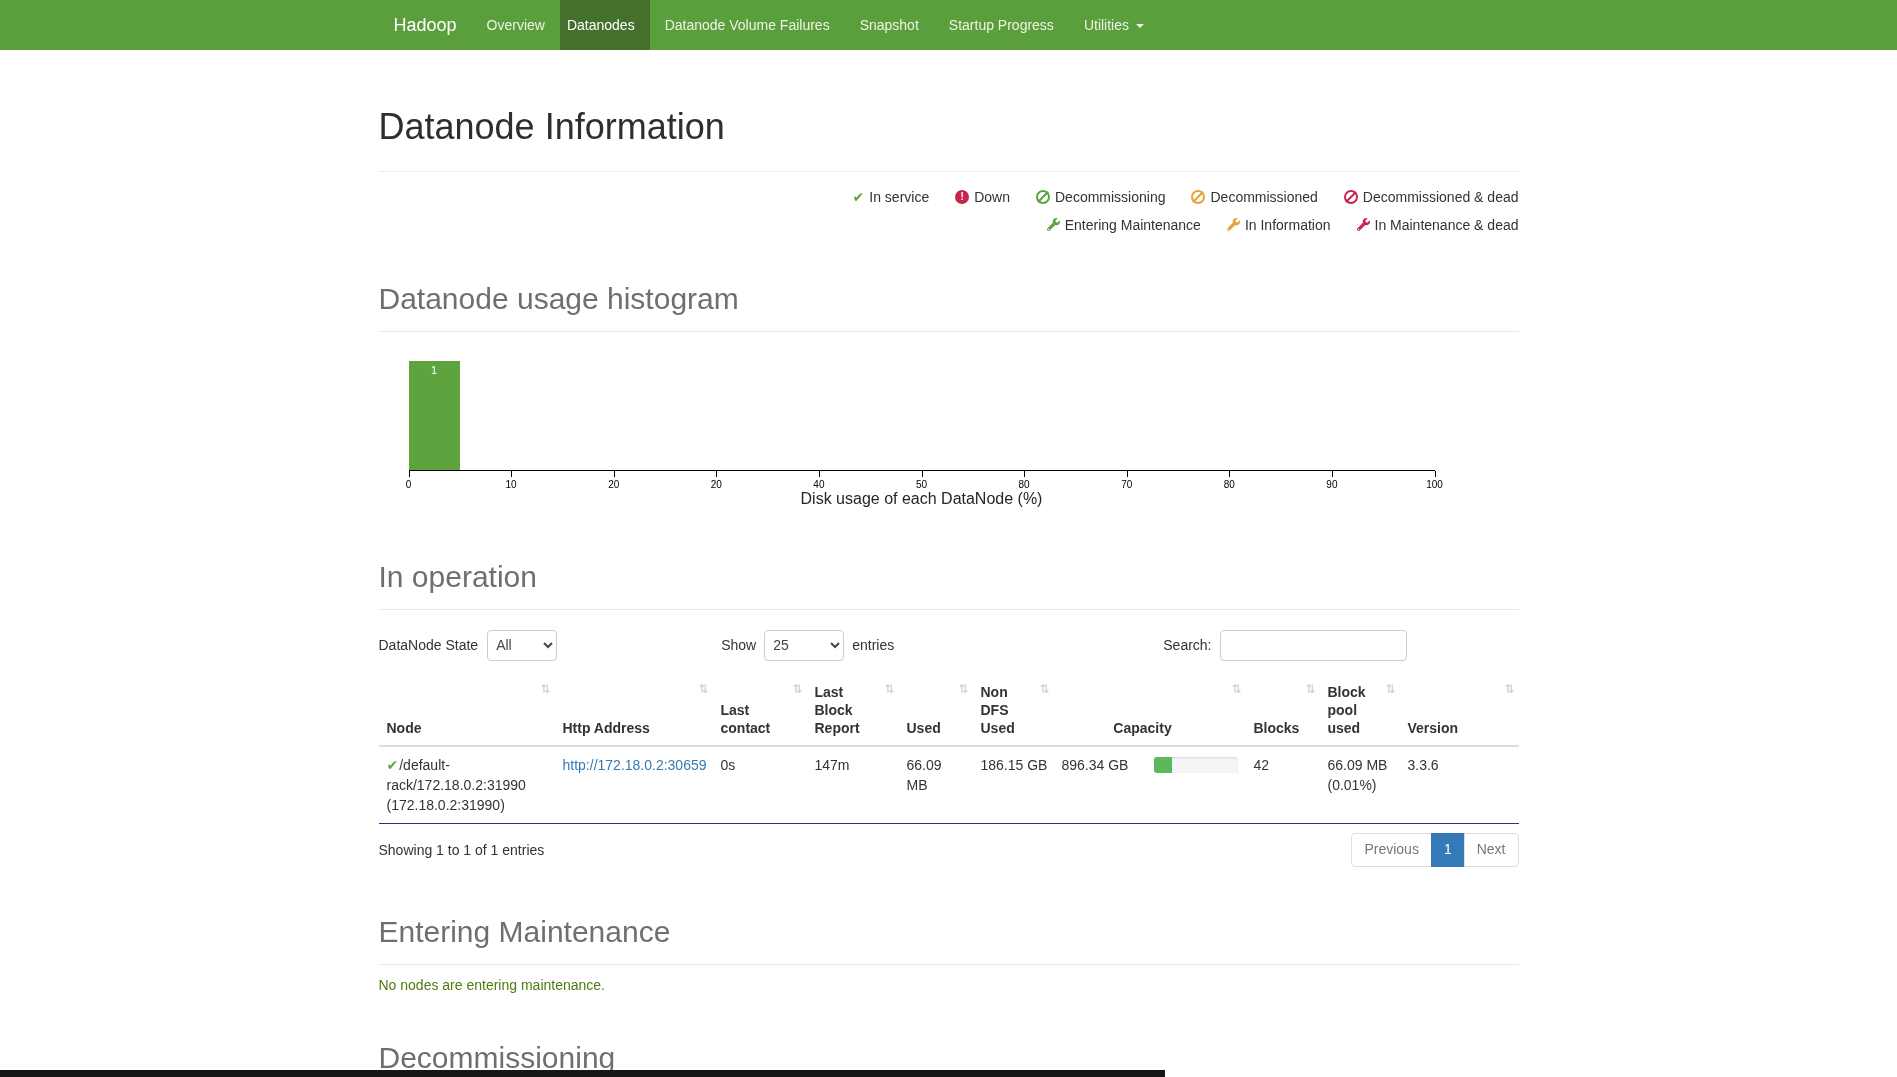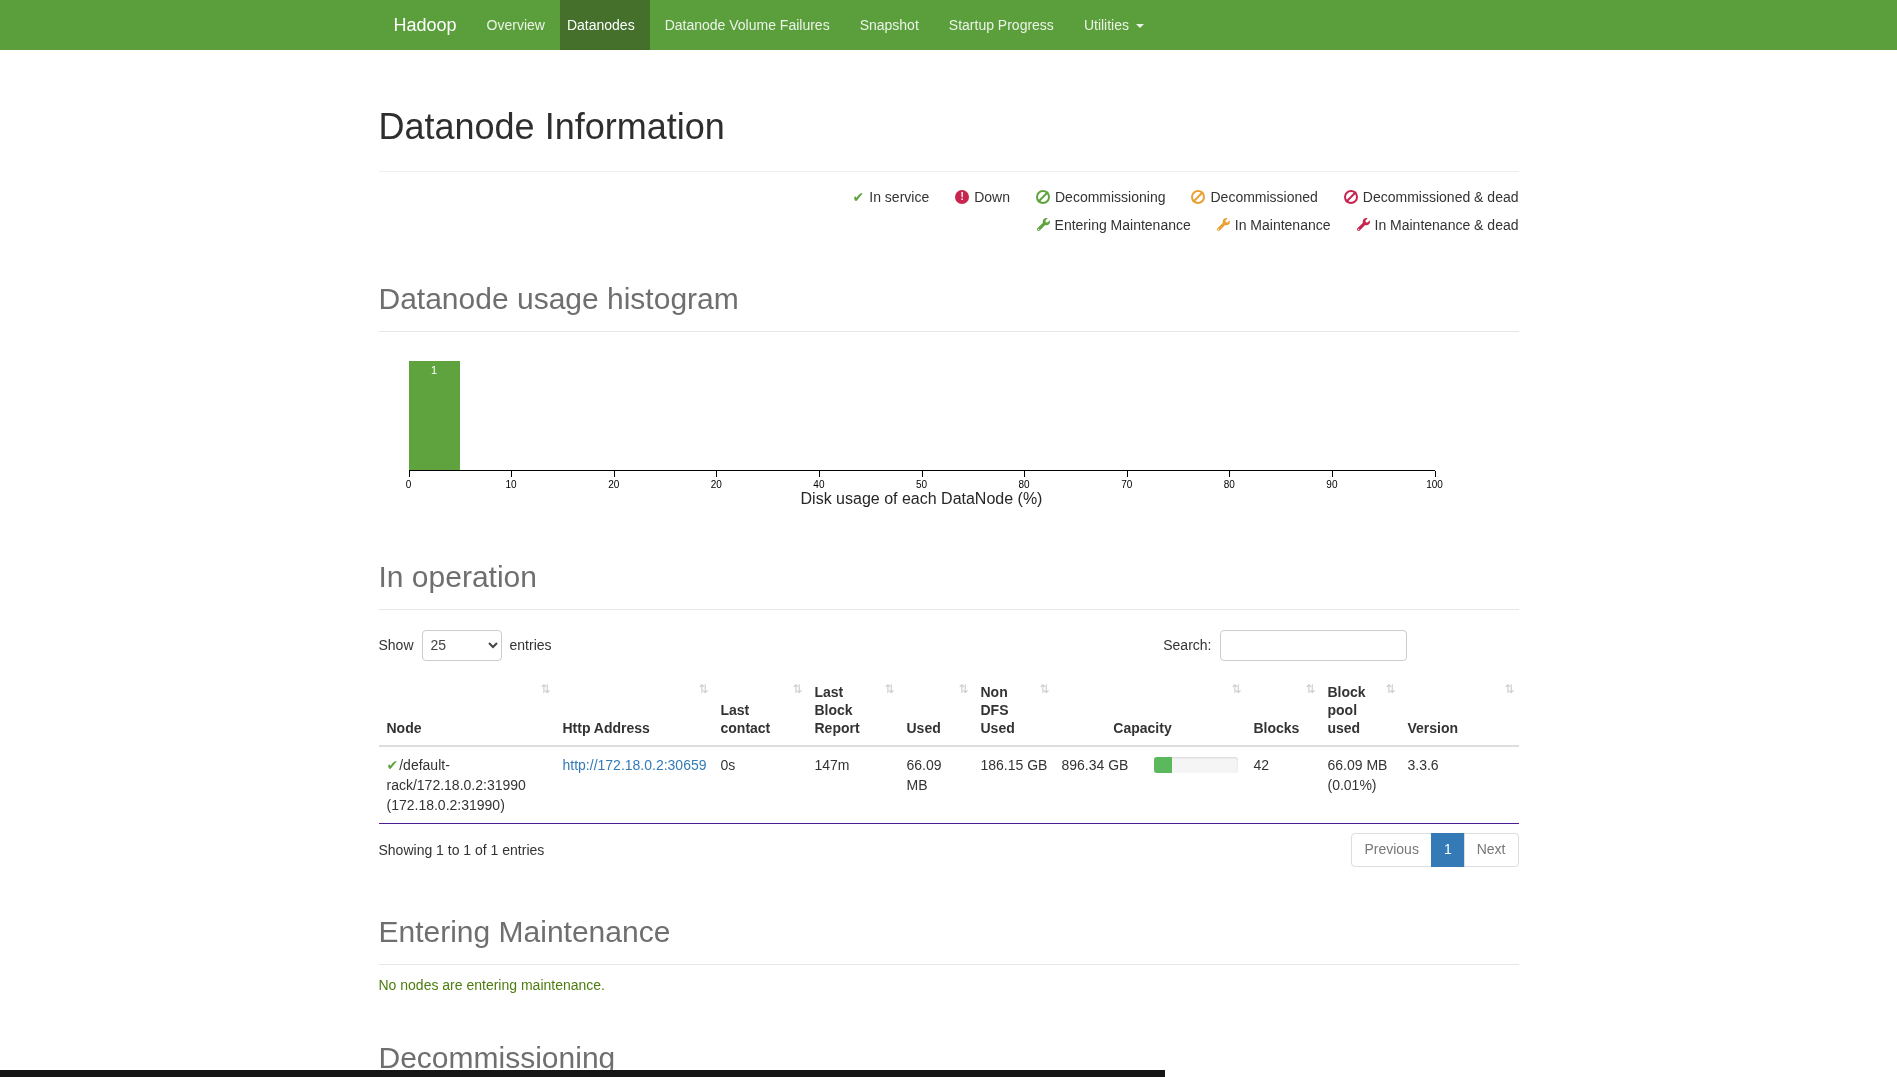--- a/index.html
+++ b/index.html
@@ -124,21 +124,21 @@
   <div class="page-header">
     <h1 class="title">Datanode Information</h1>
   </div>
 
   <div class="legend">
     <div class="legend-row"><span class="legend-item"><span class="li-check" style="color: rgb(95, 163, 62);">✔</span><span class="li-label">In service</span></span><span class="legend-item"><span class="li-excl" style="color: rgb(199, 37, 78);"></span><span class="li-label">Down</span></span><span class="legend-item"><span class="li-ban" style="color: rgb(95, 163, 62);"></span><span class="li-label">Decommissioning</span></span><span class="legend-item"><span class="li-ban" style="color: rgb(233, 161, 53);"></span><span class="li-label">Decommissioned</span></span><span class="legend-item"><span class="li-ban" style="color: rgb(199, 37, 78);"></span><span class="li-label">Decommissioned &amp; dead</span></span></div>
     <div class="legend-row"><span class="legend-item"><span class="li-wrench" style="color: rgb(95, 163, 62);"><svg viewBox="0 0 512 512" width="13" height="13" fill="currentColor">
               <path d="M507.73 109.1c-2.24-9.03-13.54-12.09-20.12-5.51l-74.36 74.36-67.88-11.31-11.31-67.88 74.36-74.36c6.62-6.62 3.43-17.9-5.66-20.16-47.38-11.74-99.55.91-136.58 37.93-39.64 39.64-50.55 97.1-34.05 147.2L18.74 402.76c-24.99 24.99-24.99 65.51 0 90.5 24.99 24.99 65.51 24.99 90.5 0l213.21-213.21c50.12 16.71 107.47 5.68 147.37-34.22 37.07-37.07 49.7-89.32 37.91-136.73zM64 472c-13.25 0-24-10.75-24-24 0-13.26 10.75-24 24-24s24 10.74 24 24c0 13.25-10.75 24-24 24z"></path>
             </svg></span><span class="li-label">Entering Maintenance</span></span><span class="legend-item"><span class="li-wrench" style="color: rgb(233, 161, 53);"><svg viewBox="0 0 512 512" width="13" height="13" fill="currentColor">
               <path d="M507.73 109.1c-2.24-9.03-13.54-12.09-20.12-5.51l-74.36 74.36-67.88-11.31-11.31-67.88 74.36-74.36c6.62-6.62 3.43-17.9-5.66-20.16-47.38-11.74-99.55.91-136.58 37.93-39.64 39.64-50.55 97.1-34.05 147.2L18.74 402.76c-24.99 24.99-24.99 65.51 0 90.5 24.99 24.99 65.51 24.99 90.5 0l213.21-213.21c50.12 16.71 107.47 5.68 147.37-34.22 37.07-37.07 49.7-89.32 37.91-136.73zM64 472c-13.25 0-24-10.75-24-24 0-13.26 10.75-24 24-24s24 10.74 24 24c0 13.25-10.75 24-24 24z"></path>
-            </svg></span><span class="li-label">In Maintenance</span></span><span class="legend-item"><span class="li-wrench" style="color: rgb(199, 37, 78);"><svg viewBox="0 0 512 512" width="13" height="13" fill="currentColor">
+            </svg></span><span class="li-label">In Information</span></span><span class="legend-item"><span class="li-wrench" style="color: rgb(199, 37, 78);"><svg viewBox="0 0 512 512" width="13" height="13" fill="currentColor">
               <path d="M507.73 109.1c-2.24-9.03-13.54-12.09-20.12-5.51l-74.36 74.36-67.88-11.31-11.31-67.88 74.36-74.36c6.62-6.62 3.43-17.9-5.66-20.16-47.38-11.74-99.55.91-136.58 37.93-39.64 39.64-50.55 97.1-34.05 147.2L18.74 402.76c-24.99 24.99-24.99 65.51 0 90.5 24.99 24.99 65.51 24.99 90.5 0l213.21-213.21c50.12 16.71 107.47 5.68 147.37-34.22 37.07-37.07 49.7-89.32 37.91-136.73zM64 472c-13.25 0-24-10.75-24-24 0-13.26 10.75-24 24-24s24 10.74 24 24c0 13.25-10.75 24-24 24z"></path>
             </svg></span><span class="li-label">In Maintenance &amp; dead</span></span></div>
   </div>
 
   <h2 class="section">Datanode usage histogram</h2>
   <hr class="sep">
 
   <div class="chart">
     <div class="plot">
         <div class="bar" style="left: 0%; width: 5%; height: 109px; background: rgb(95, 163, 62);">
@@ -169,20 +169,26 @@
         <div class="tick" style="left: 100%;"></div>
         <div class="tick-label" style="left: 100%;">100</div>
       </div>
     <div class="axis-label">Disk usage of each DataNode (%)</div>
   </div>
 
   <h2 class="section">In operation</h2>
   <hr class="sep">
 
   <div class="controls">
+    <div class="ctrl-state">
+      <span>DataNode State</span>
+      <select class="sel-state">
+        <option>All</option>
+      </select>
+    </div>
     <div class="ctrl-show">
       <span>Show</span>
       <select class="sel-show">
         <option>25</option>
       </select>
       <span>entries</span>
     </div>
     <div class="ctrl-search">
       <span>Search:</span>
       <input class="search-box" type="text" style="">

